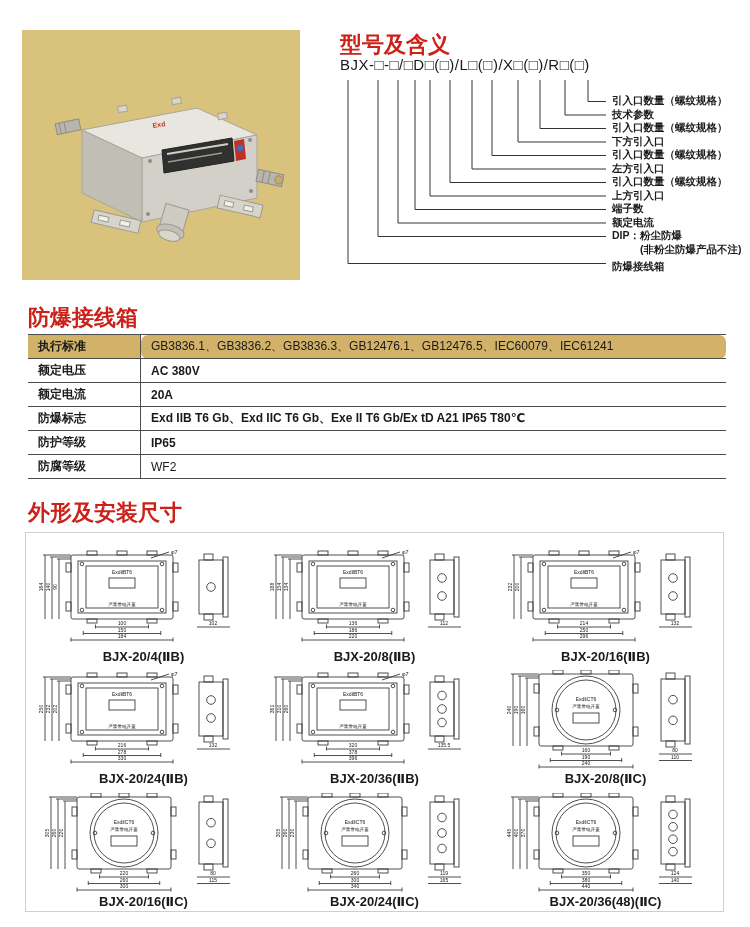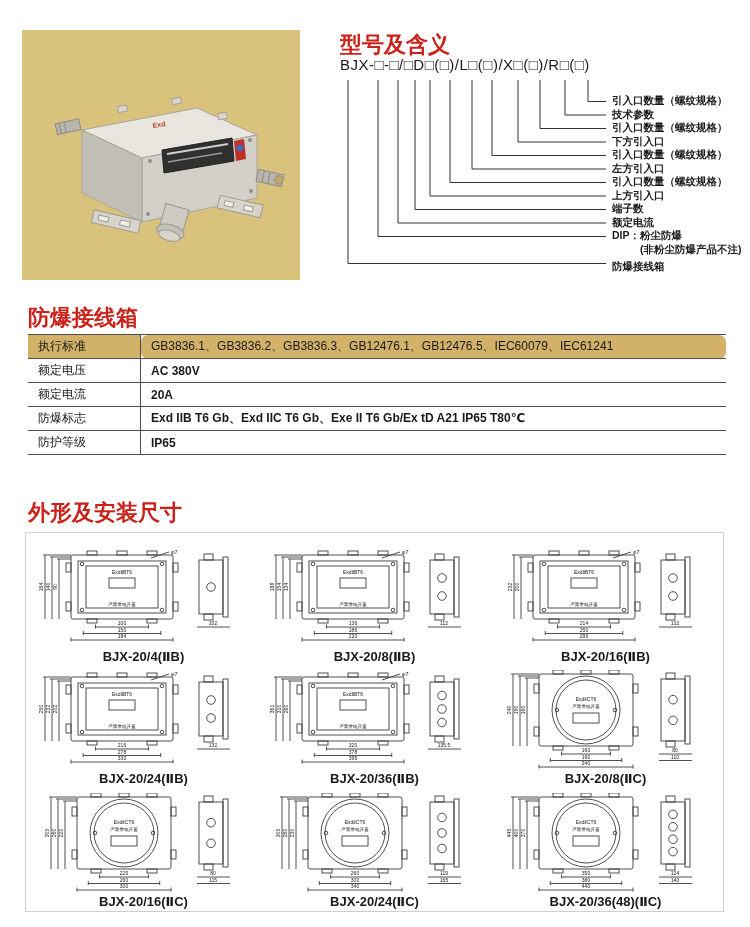--- a/index.html
+++ b/index.html
@@ -16,21 +16,21 @@
   .model-code{position:absolute;left:340px;top:56px;font-size:15px;font-weight:normal;
               letter-spacing:0.5px;white-space:nowrap;}
   .tree-svg{position:absolute;left:340px;top:80px;}
   .tl{position:absolute;font-size:10.5px;font-weight:bold;white-space:nowrap;line-height:13px;}
 
   
   .specs-title{left:28px;top:303px;}
   .specs{position:absolute;left:28px;top:334px;width:698px;border-collapse:collapse;}
   .specs td{border-bottom:1px solid #4d4d4d;font-size:12px;padding:3px 10px;height:14px;white-space:nowrap;}
   .specs tr:first-child td{border-top:1px solid #4d4d4d;}
-  .specs .lbl{width:92px;font-weight:normal;border-right:1px solid #4d4d4d;margin-left:32px;}
+  .specs .lbl{width:92px;font-weight:bold;border-right:1px solid #4d4d4d;margin-left:32px;}
   .specs tr:nth-child(2) .val,.specs tr:nth-child(3) .val,.specs tr:nth-child(4) .val,
   .specs tr:nth-child(5) .val,.specs tr:nth-child(7) .val{font-weight:bold;}
 
   
   .dims-title{left:28px;top:498px;}
   .dims-box{position:absolute;left:25px;top:532px;width:699px;height:380px;
             border:1px solid #cfcfcf;box-sizing:border-box;}
   .dims-grid{display:grid;grid-template-columns:repeat(3,1fr);grid-template-rows:repeat(3,1fr);
              width:100%;height:100%;padding:8px 2px 2px;box-sizing:border-box;}
   .dcell{display:flex;flex-direction:column;align-items:center;justify-content:flex-end;}
@@ -138,20 +138,24 @@
         <td class="lbl">额定电流</td>
         <td class="val">20A</td>
       </tr>
       <tr>
         <td class="lbl">防爆标志</td>
         <td class="val">Exd IIB T6 Gb、Exd IIC T6 Gb、Exe II T6 Gb/Ex tD A21 IP65 T80℃</td>
       </tr>
       <tr>
         <td class="lbl">防护等级</td>
         <td class="val">IP65</td>
+      </tr>
+      <tr>
+        <td class="lbl">防腐等级</td>
+        <td class="val">WF2</td>
       </tr>
     </tbody>
   </table>
 
   <div class="sec-title dims-title" style="color: rgb(203, 33, 25);">外形及安装尺寸</div>
   <div class="dims-box">
     <div class="dims-grid">
         <div class="dcell">
           <svg width="225" height="100">
             <rect x="56" y="3" width="10" height="4" style="fill:none;stroke:#3c3c3c;stroke-width:0.9"></rect>

